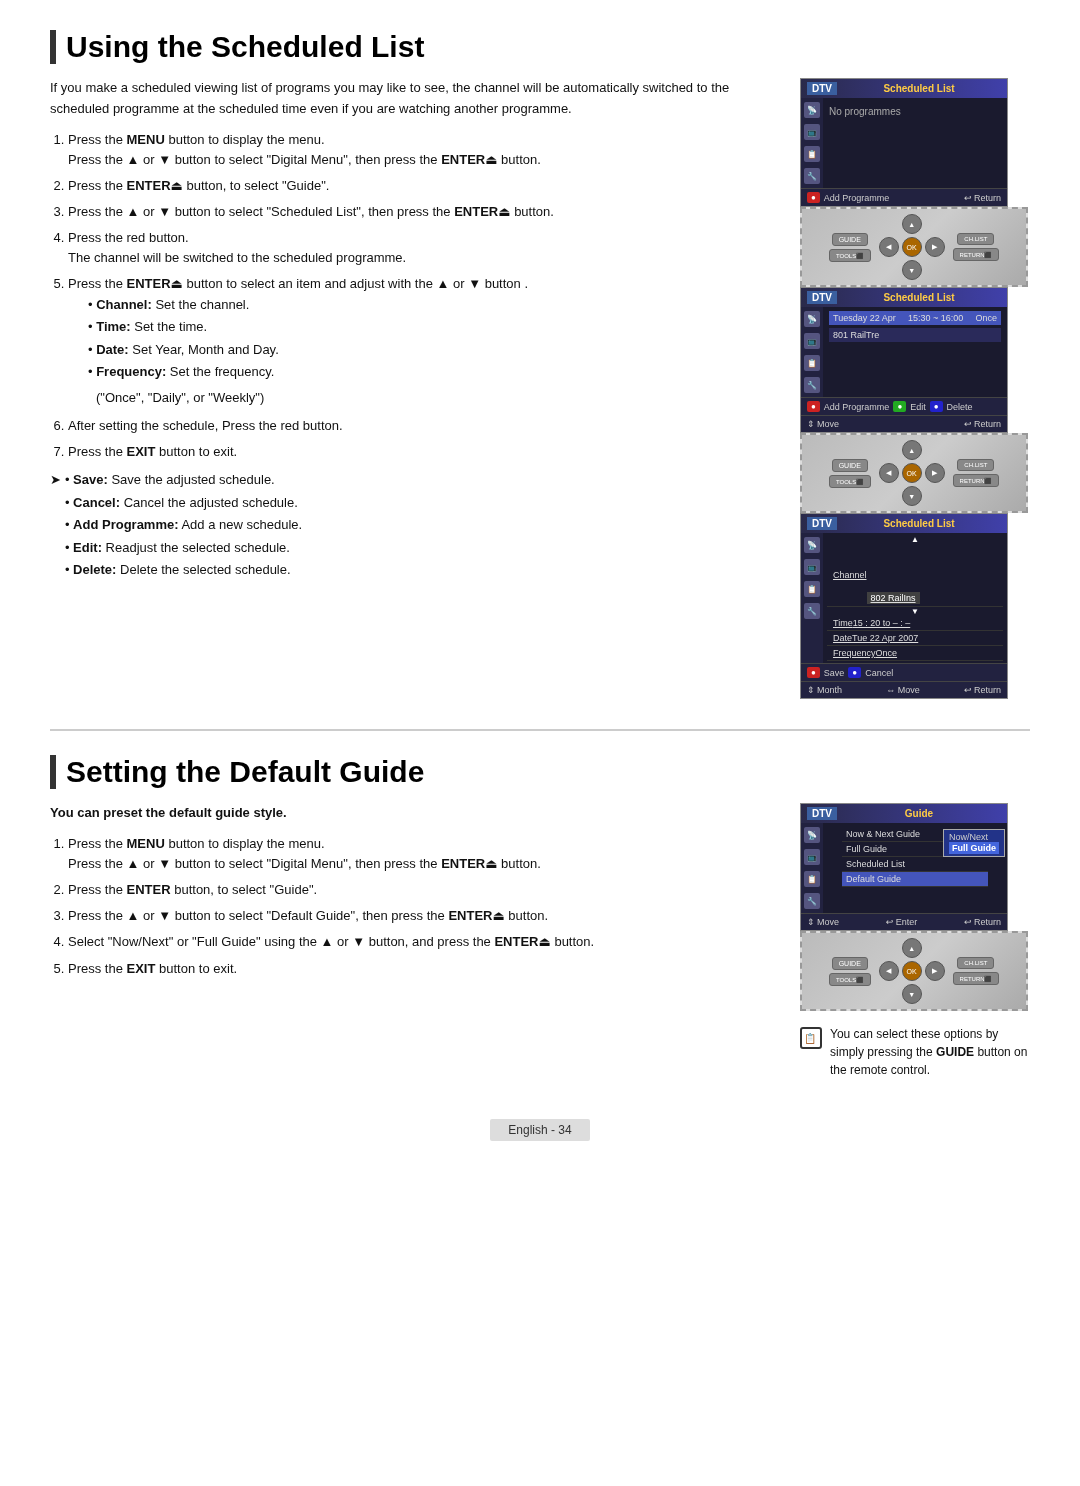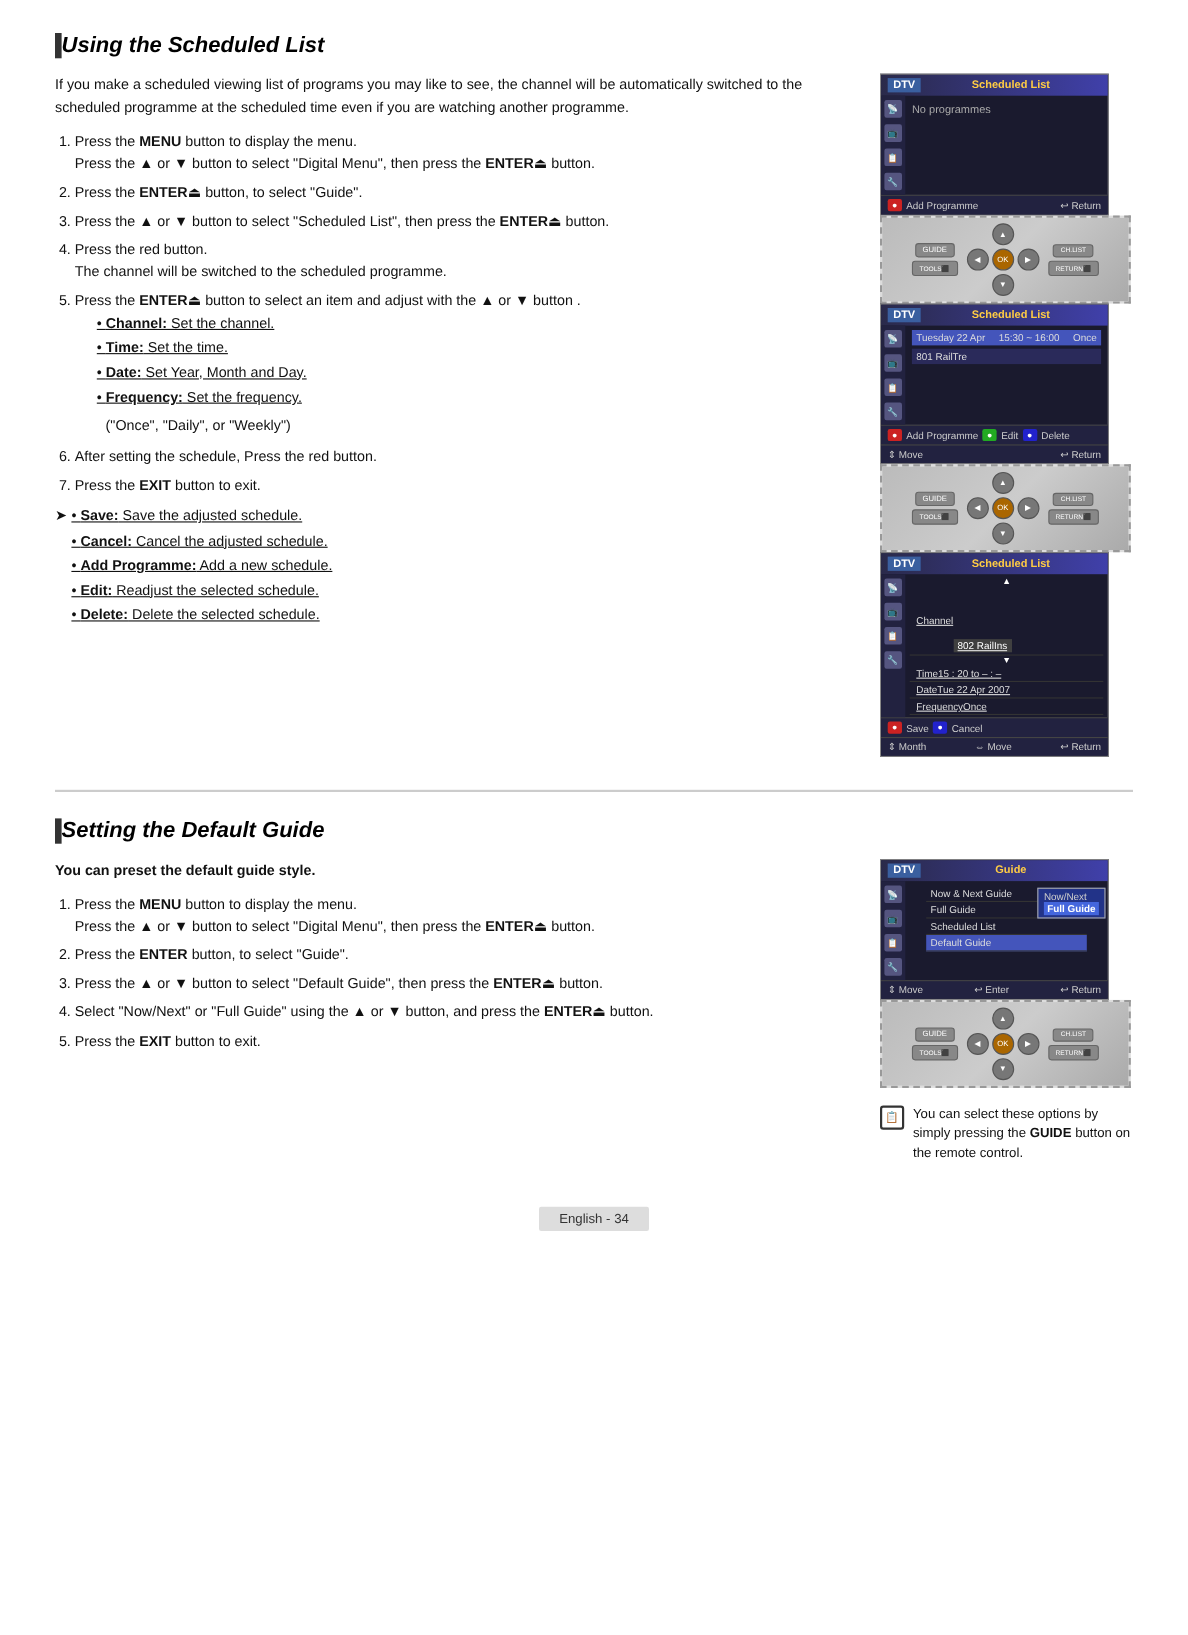--- a/index.html
+++ b/index.html
@@ -8,26 +8,26 @@
       font-family: Arial, sans-serif;
       font-size: 13px;
       color: #111;
       width: 1080px;
       min-height: 1486px;
       padding: 30px 50px 40px 50px;
     }
 
     
     .section-title {
-      font-size: 20px;
+      font-size: 30px;
       font-weight: bold;
       border-left: 6px solid #333;
+      padding-left: 10px;
       margin-bottom: 14px;
       color: #000;
-      font-style: italic;
     }
 
     
     .section-block {
       display: flex;
       gap: 24px;
       margin-bottom: 30px;
     }
 
     .text-col {
@@ -55,21 +55,20 @@
 
     .text-col ol li {
       margin-bottom: 6px;
       line-height: 1.55;
     }
 
     .text-col ul {
       list-style: none;
       margin-left: 20px;
       margin-bottom: 6px;
-      text-decoration: underline;
     }
 
     .text-col ul li::before {
       content: "• ";
     }
 
     .text-col ul li {
       margin-bottom: 3px;
       line-height: 1.5;
     }

